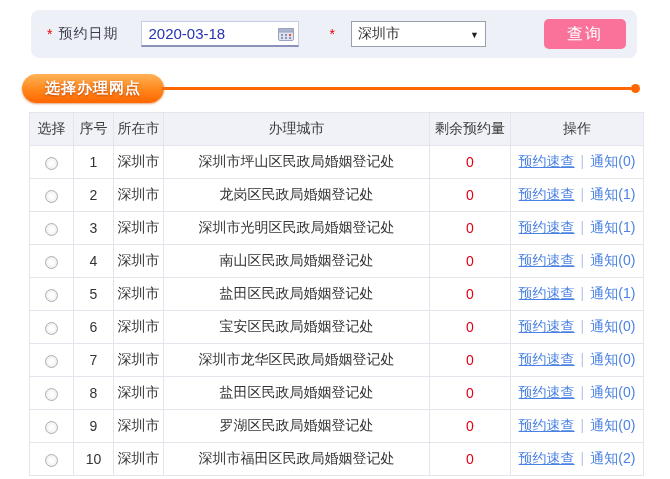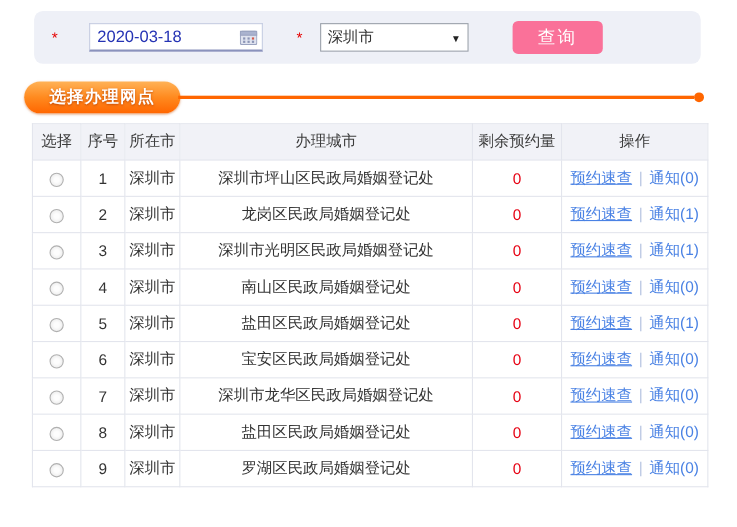--- a/index.html
+++ b/index.html
@@ -28,21 +28,21 @@
   .date-input .date-text { color: var(--date-text); font-size: 15px; }
   .cal-icon { position: absolute; right: 4px; top: 5px; width: 16px; height: 14px; }
   .select-box {
     position: relative; margin-left: 10px; width: 135px; height: 26px;
     background: #fff; border: 1px solid #9aa0ab;
     display: flex; align-items: center; padding: 0 20px 0 6px; color: #333;
   }
   .select-box .caret { position: absolute; right: 6px; top: 8px; font-size: 9px; color: #222; }
   .field.city { margin-left: 30px; }
   .query-btn {
-    margin-left: 40px; width: 82px; height: 30px; border: none; border-radius: 5px;
+    margin-left: 58px; width: 82px; height: 30px; border: none; border-radius: 5px;
     background: var(--button-pink); color: #fff; font-size: 16px; letter-spacing: 2px;
     font-family: inherit; cursor: pointer;
   }
 
   
   .section-header { margin: 16px 0 0 22px; display: flex; align-items: center; width: 618px; }
   .pill {
     height: 29px; padding: 0 23px; border-radius: 15px;
     background: linear-gradient(#ffb257 0%, #ff8a1f 50%, #ff6600 100%);
     color: #fff; font-size: 15px; font-weight: bold; letter-spacing: 1px;
@@ -77,20 +77,21 @@
   a.op-link { color: var(--link-blue); text-decoration: none; cursor: pointer; }
   a.op-link.quick { text-decoration: underline; }
   .op-sep { color: #b9c6e2; margin: 0 6px; }
 </style>
 </head>
 <body>
 
 <div class="filter-bar">
   <div class="field">
     <span class="star">*</span>
+    <span class="f-label">预约日期</span>
     <div class="date-input">
       <span class="date-text">2020-03-18</span>
       <svg class="cal-icon" viewBox="0 0 16 14">
         <rect x="0.5" y="1.5" width="15" height="12" rx="1.5" fill="#dfe3ef" stroke="#9aa3c0"></rect>
         <rect x="0.5" y="1.5" width="15" height="3.5" fill="#aab3cf" stroke="#9aa3c0"></rect>
         <rect x="3" y="7" width="2" height="2" fill="#8b94b5"></rect>
           <rect x="7" y="7" width="2" height="2" fill="#8b94b5"></rect>
         <rect x="11" y="7" width="2" height="2" fill="#d45a4a"></rect>
           <rect x="3" y="10" width="2" height="2" fill="#8b94b5"></rect>
         <rect x="7" y="10" width="2" height="2" fill="#8b94b5"></rect>
@@ -226,14 +227,24 @@
     <td><span class="radio"></span></td>
     <td>9</td>
     <td>深圳市</td>
     <td>罗湖区民政局婚姻登记处</td>
     <td class="remaining">0</td>
     <td>
       <a class="op-link quick">预约速查</a><span class="op-sep">|</span><a class="op-link">通知(0)</a>
     </td>
   </tr>
 
+  <tr>
+    <td><span class="radio"></span></td>
+    <td>10</td>
+    <td>深圳市</td>
+    <td>深圳市福田区民政局婚姻登记处</td>
+    <td class="remaining">0</td>
+    <td>
+      <a class="op-link quick">预约速查</a><span class="op-sep">|</span><a class="op-link">通知(2)</a>
+    </td>
+  </tr>
 </tbody>
 </table>
 
 </body></html>

